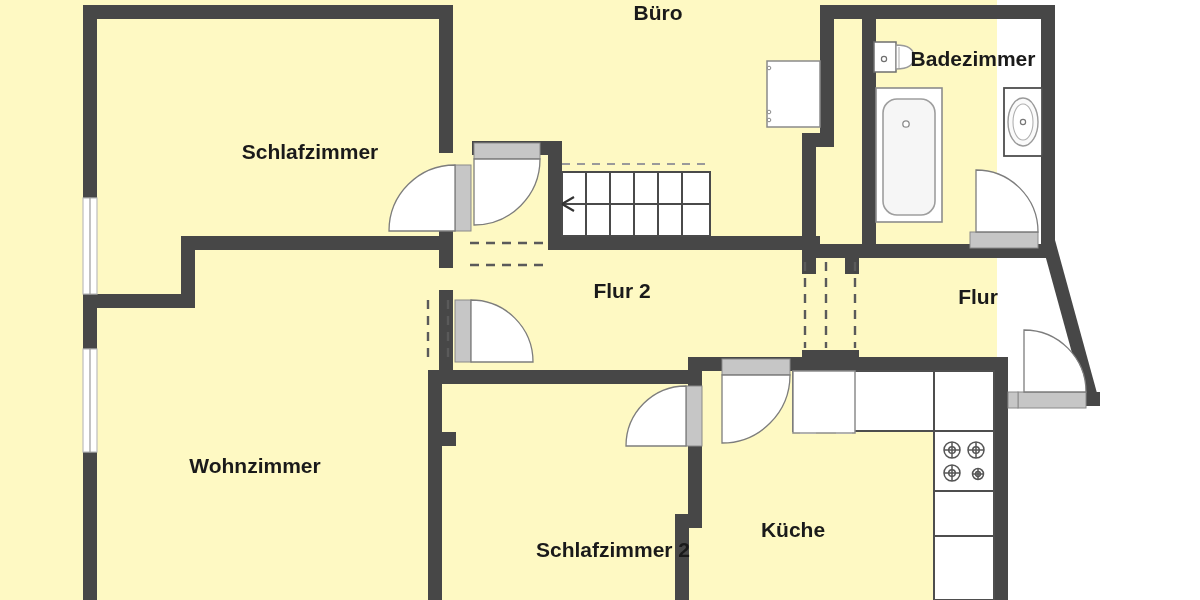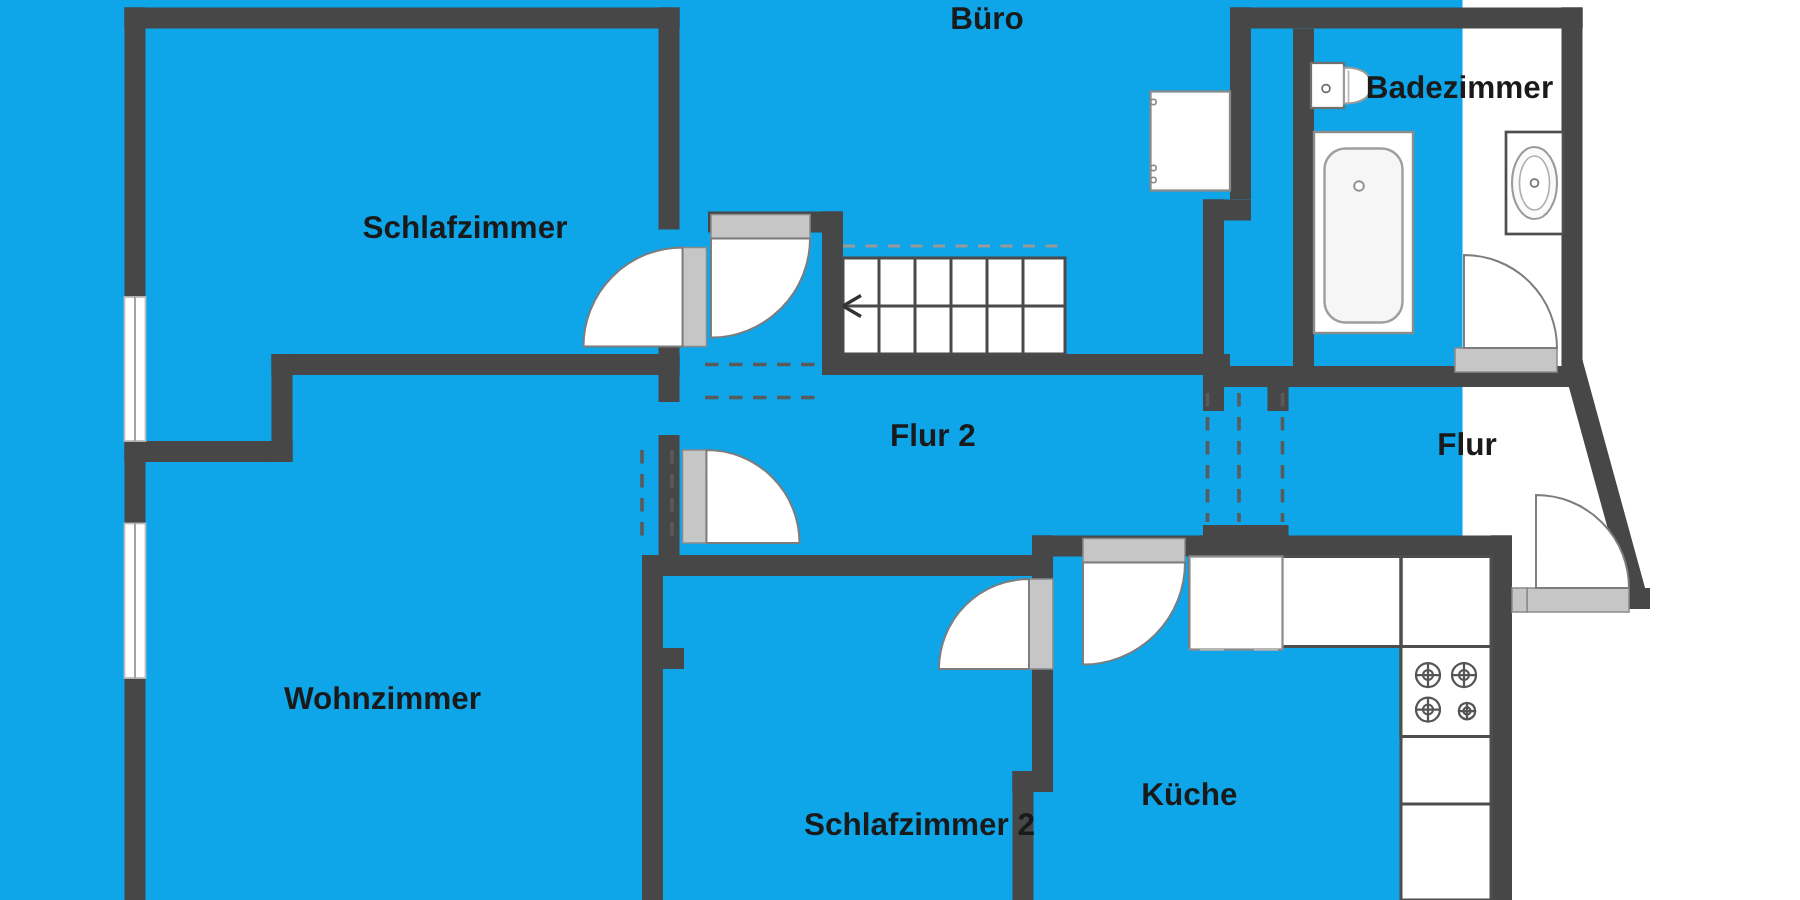--- a/index.html
+++ b/index.html
@@ -11,21 +11,22 @@
   body {
     width: 1200px;
     height: 600px;
     overflow: hidden;
     font-family: "Liberation Sans", sans-serif;
   }
   #plan-root {
     position: relative;
     width: 975px;
     height: 600px;
-    background: #0ea5e9;
+    background: #fef9c3;
+    padding-left: 22px;
   }
   #plan-svg {
     position: absolute;
     left: 0;
     top: 0;
     width: 1200px;
     height: 600px;
     display: block;
   }
   .room-label {

